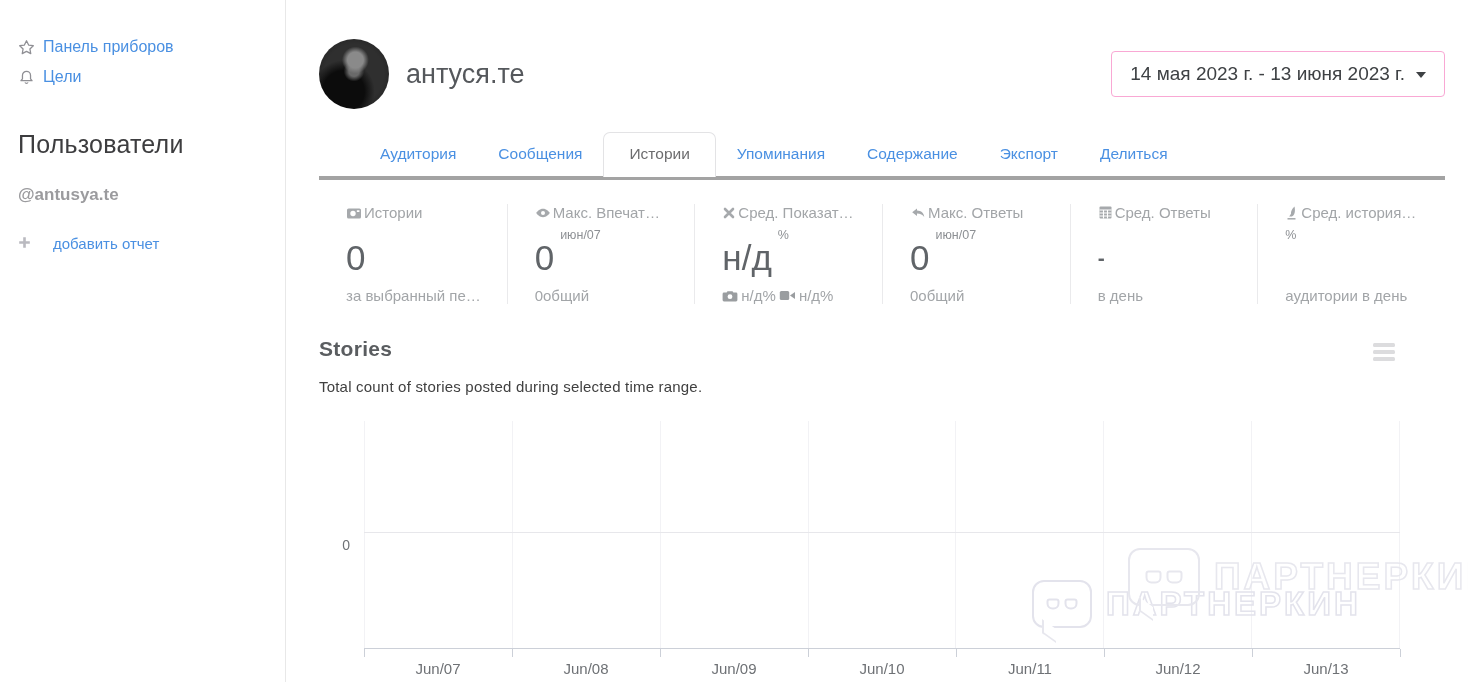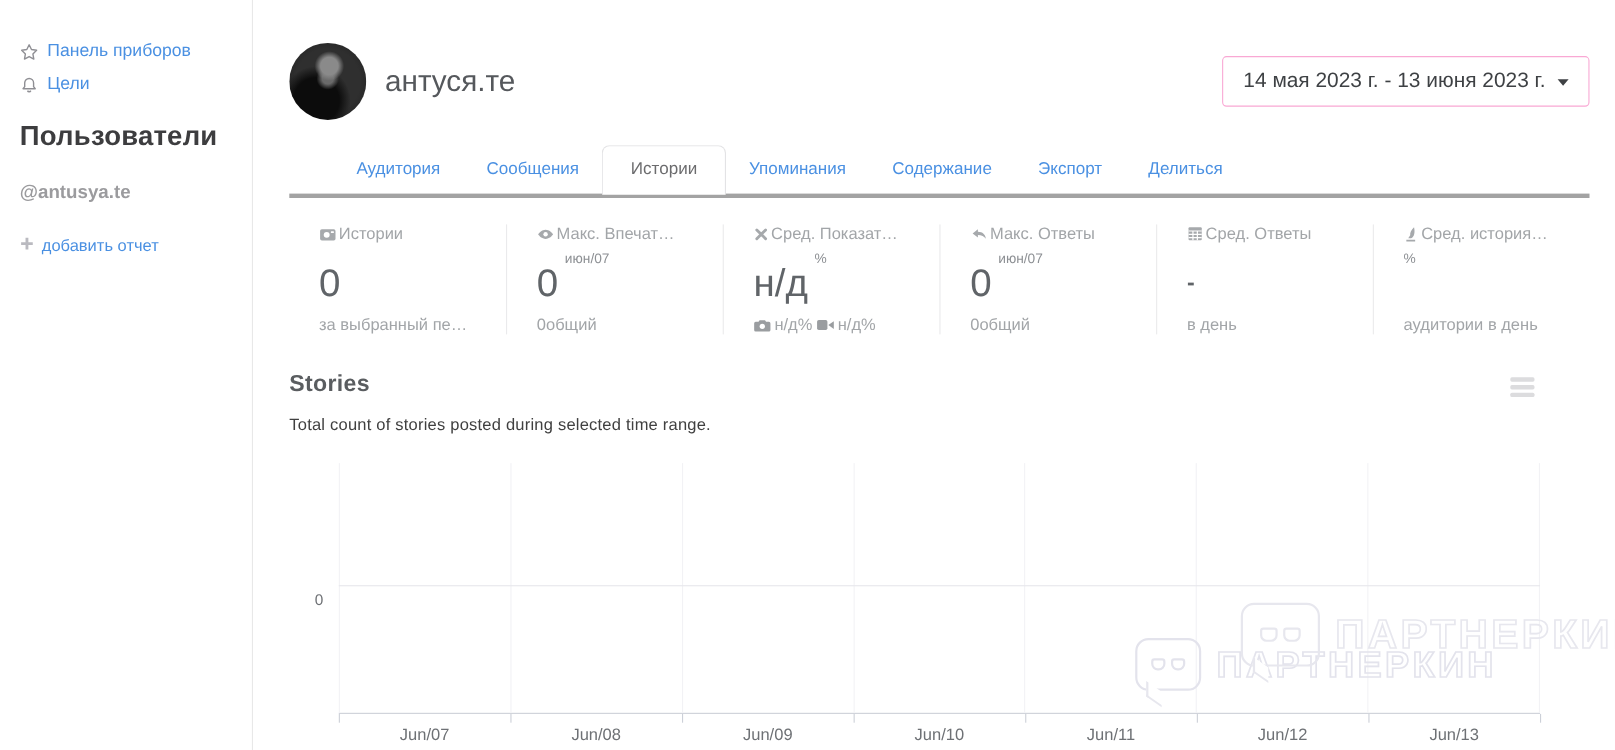--- a/index.html
+++ b/index.html
@@ -1,26 +1,26 @@
 <!DOCTYPE html>
 <html><head>
 <meta charset="utf-8">
 <style>
   * { margin:0; padding:0; box-sizing:border-box; }
   html,body { background:#fff; }
   body { font-family:"Liberation Sans","DejaVu Sans",sans-serif; }
   #app { position:relative; width:1468px; height:682px; background:#fff; display:flex; overflow:hidden; }
 
   
-  .sidebar { width:230px; flex-shrink:0; border-right:1px solid #e8e8e8; padding:38px 0 0 18px; }
+  .sidebar { width:286px; flex-shrink:0; border-right:1px solid #e8e8e8; padding:38px 0 0 18px; }
   .nav-link { display:flex; align-items:center; gap:8px; color:#4a90e2; font-size:16px; margin-bottom:12px; cursor:pointer; }
   .nav-link .icn { display:inline-flex; width:17px; }
-  .users-title { font-size:25px; font-weight:700; color:#3d3d3f; margin-top:24px; letter-spacing:.2px; }
+  .users-title { font-size:25px; font-weight:400; color:#3d3d3f; margin-top:44px; letter-spacing:.2px; }
   .username { margin-top:26px; color:#9b9b9e; font-weight:bold; font-size:17px; }
-  .add-report { margin-top:30px; display:flex; align-items:center; gap:7px; color:#4a90e2; font-size:15px; cursor:pointer;text-align:center; }
+  .add-report { margin-top:30px; display:flex; align-items:center; gap:22px; color:#4a90e2; font-size:15px; cursor:pointer;text-align:center; }
 
   
   .main { flex:1; position:relative; padding:0 23px 0 33px; }
 
   .header-row { display:flex; align-items:center; padding-top:39px; }
   .avatar { width:70px; height:70px; border-radius:50%; flex-shrink:0;
     background:
       radial-gradient(circle at 52% 30%, #8a8a8a 0 13%, rgba(120,120,120,0) 22%),
       radial-gradient(circle at 50% 46%, #6a6a6a 0 10%, rgba(90,90,90,0) 20%),
       radial-gradient(circle at 35% 75%, #0c0c0c 0 30%, rgba(20,20,20,0) 45%),

